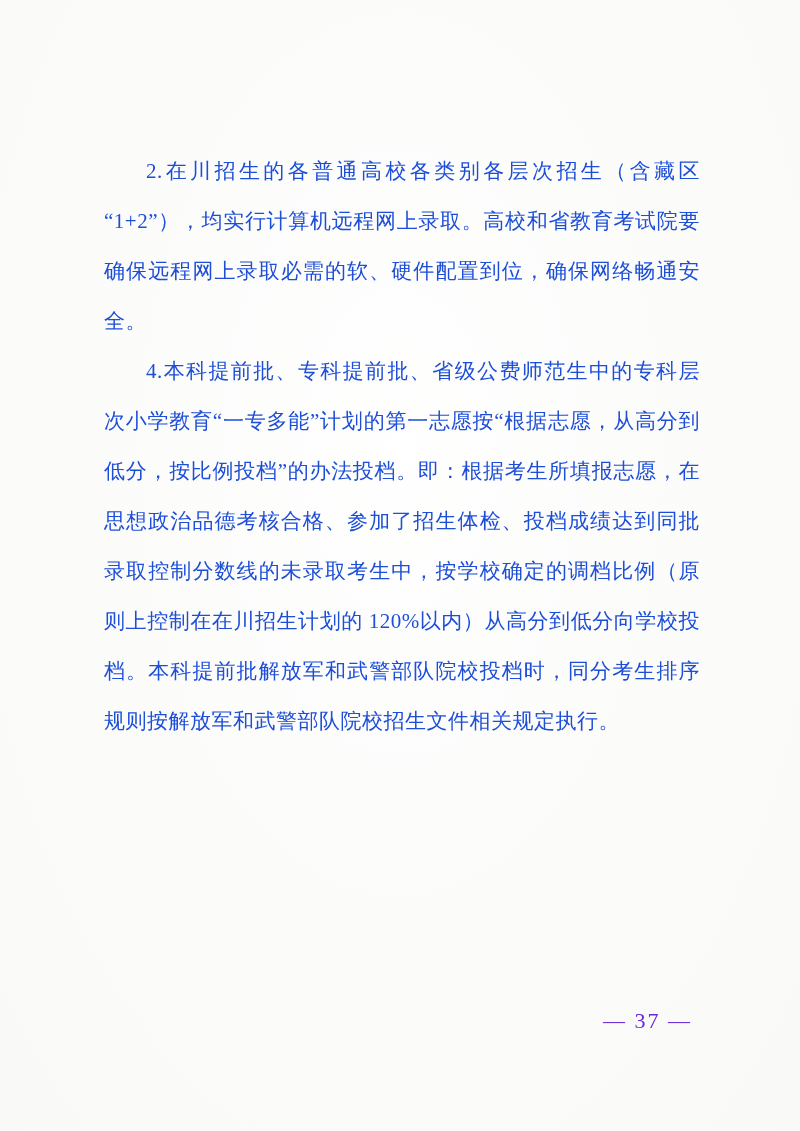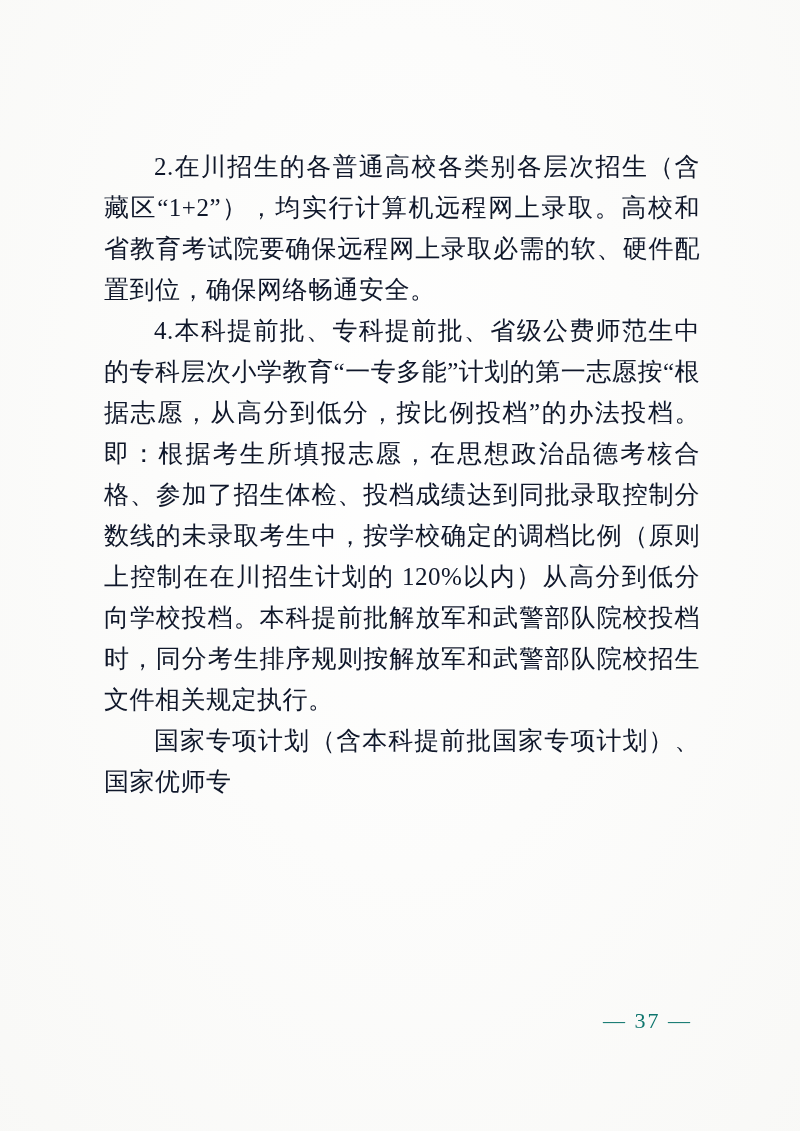--- a/index.html
+++ b/index.html
@@ -20,48 +20,47 @@
   }
 
   .page-content {
     position: absolute;
     left: 104px;
     top: 146px;
     width: 596px;
   }
 
   .page-content p {
-    font-size: 25px;
-    line-height: 41px;
+    font-size: 21px;
+    line-height: 50px;
     text-align: justify;
     text-justify: inter-ideograph;
     text-indent: 2em;
     letter-spacing: 0.5px;
-    color: #0f172a;
+    color: #1d4ed8;
   }
 
   .page-footer {
     position: absolute;
     top: 1008px;
     left: 104px;
     width: 596px;
     text-align: right;
     padding-right: 8px;
   }
 
   .page-number {
     font-size: 22px;
     letter-spacing: 2px;
-    color: #0f766e;
+    color: #6d28d9;
   }
 </style>
 </head>
 <body>
 
 <div class="page-content">
   <p>2.在川招生的各普通高校各类别各层次招生（含藏区“1+2”），均实行计算机远程网上录取。高校和省教育考试院要确保远程网上录取必需的软、硬件配置到位，确保网络畅通安全。</p>
   <p>4.本科提前批、专科提前批、省级公费师范生中的专科层次小学教育“一专多能”计划的第一志愿按“根据志愿，从高分到低分，按比例投档”的办法投档。即：根据考生所填报志愿，在思想政治品德考核合格、参加了招生体检、投档成绩达到同批录取控制分数线的未录取考生中，按学校确定的调档比例（原则上控制在在川招生计划的 120%以内）从高分到低分向学校投档。本科提前批解放军和武警部队院校投档时，同分考生排序规则按解放军和武警部队院校招生文件相关规定执行。</p>
-  <p>国家专项计划（含本科提前批国家专项计划）、国家优师专</p>
 </div>
 
 <div class="page-footer">
   <span class="page-number">— 37 —</span>
 </div>
 
 </body></html>

